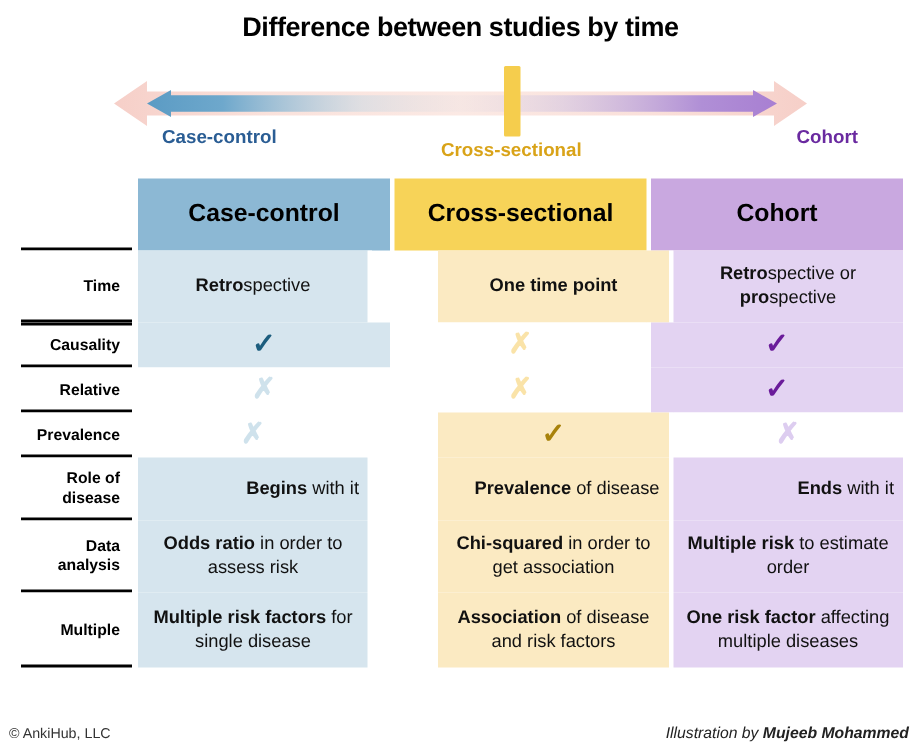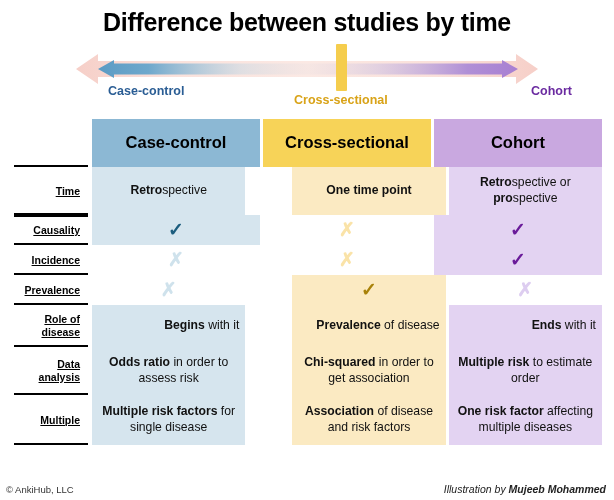--- a/index.html
+++ b/index.html
@@ -16,21 +16,21 @@
     -webkit-font-smoothing: antialiased;
   }
 
   
   .title {
     position: absolute;
     top: 8px;
     left: 0;
     width: 614px;
     text-align: center;
-    font-size: 25px;
+    font-size: 18px;
     font-weight: bold;
     color: #000000;
     letter-spacing: -0.3px;
   }
 
   
   .spectrum {
     position: absolute;
     top: 52px;
     left: 76px;
@@ -167,21 +167,20 @@
   
   .h-time .cell { height: 48px; }
   .h-role .cell { height: 42px; justify-content: flex-end; }
   .h-data .cell { height: 48px; }
   .h-assess .cell { height: 50px; }
   .labelwrap {
     position: relative;
     width: 74px;
     flex: 0 0 74px;
     background: #0c4a6e;
-    text-decoration: underline;
   }
   .labelwrap .labelcell { width: 100%; height: 100%; }
   .sep-top {
     position: absolute;
     top: 0; left: 0; width: 74px; height: 2px;
     background: #000000;
   }
   .sep-bot {
     position: absolute;
     bottom: 0; left: 0; width: 74px; height: 2px;
@@ -289,21 +288,21 @@
     <div class="gap"></div>
     <div class="cell tint1 mark-on-1">✓</div>
     <div class="cellsep"></div>
     <div class="cell tint-none mark-off-2">✗</div>
     <div class="cellsep"></div>
     <div class="cell tint3 mark-on-3">✓</div>
   </div>
 
   <div class="row row-mark">
     <div class="labelwrap">
-      <div class="labelcell">Incidence</div>
+      <div class="labelcell">Relative</div>
       <div class="sep-bot"></div>
     </div>
     <div class="gap"></div>
     <div class="cell tint-none mark-off-1">✗</div>
     <div class="cellsep"></div>
     <div class="cell tint-none mark-off-2">✗</div>
     <div class="cellsep"></div>
     <div class="cell tint3 mark-on-3">✓</div>
   </div>
 

